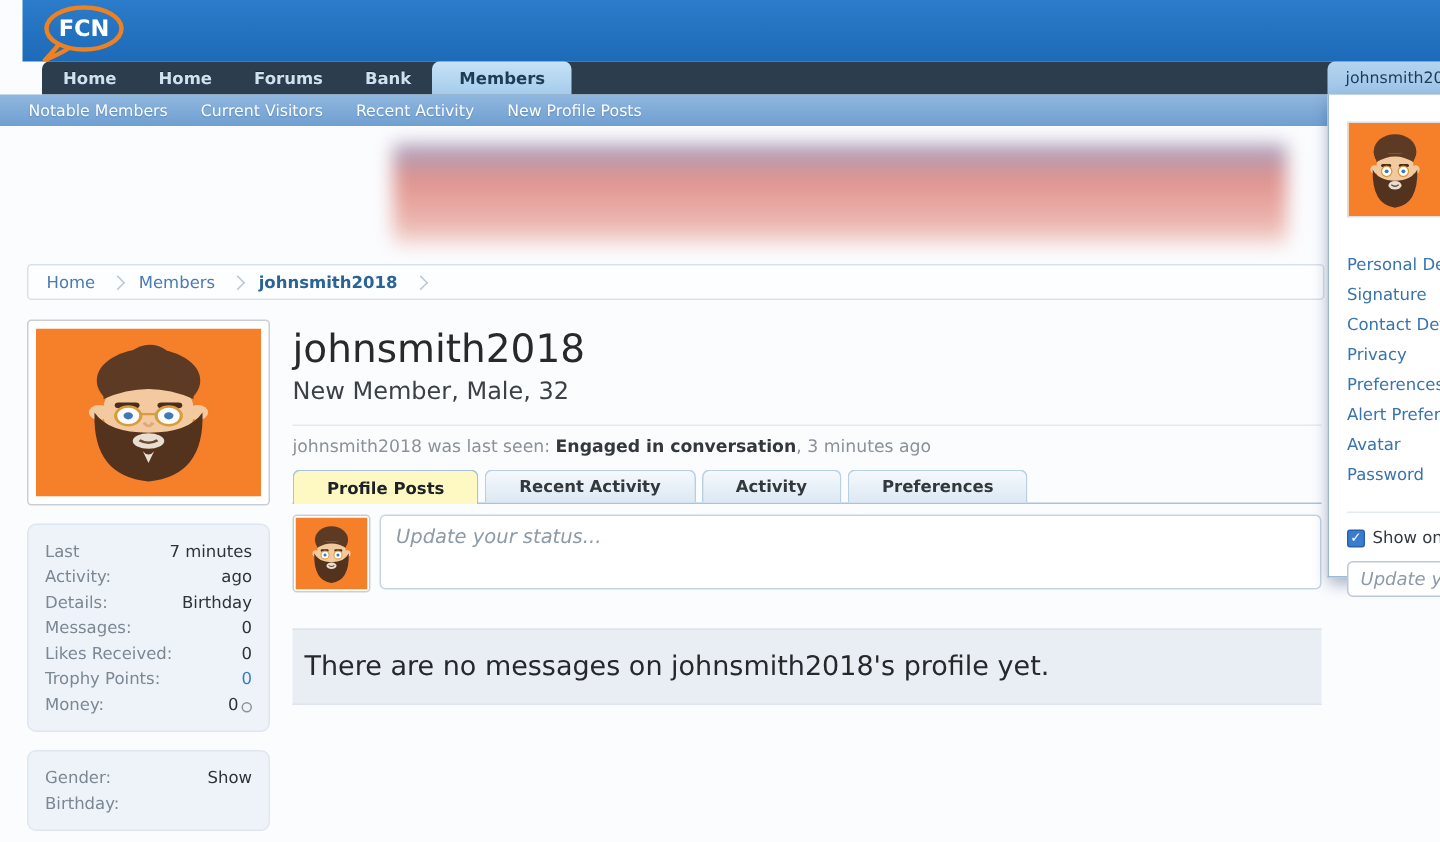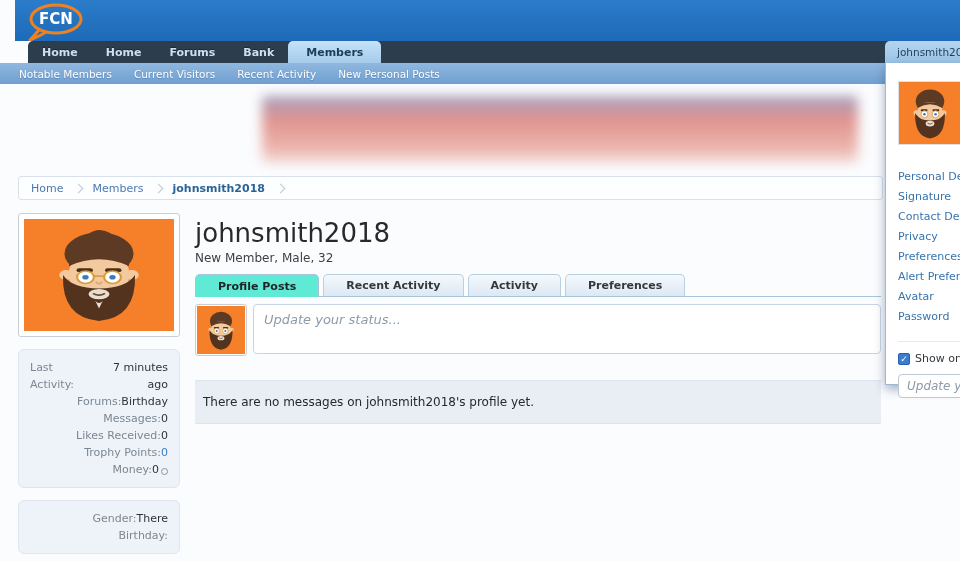--- a/index.html
+++ b/index.html
@@ -70,68 +70,68 @@
   .sidebar { position: absolute; left: 18px; top: 213px; width: 162px; }
   .avatar-box {
     background: #fff; border: 1px solid #c9ced6; border-radius: 3px;
     padding: 5px; cursor: pointer;
   }
   .avatar-box svg { display: block; }
   .side-box {
     margin-top: 12px; background: #eef3f9; border: 1px solid #dfe6ef;
     border-radius: 6px; padding: 9px 11px; font-size: 11px;
   }
-  .stat-row { display: flex; justify-content: flex-end; line-height: 17px; }
+  .stat-row { display: flex; justify-content: space-between; line-height: 17px; }
   .stat-label { color: #7b8793; }
   .stat-value { color: #2e3338; text-align: right; }
   .stat-value.link { color: #3a7cc4; cursor: pointer; }
   .coin-icon {
     display: inline-block; width: 7px; height: 7px; margin-left: 2px;
     border: 1px solid #8a949e; border-radius: 50%; vertical-align: -2px;
   }
   
   .main { position: absolute; left: 195px; top: 218px; width: 686px; }
   .username { font-size: 26px; font-weight: 400; color: #28292b; line-height: 30px; }
-  .usertitle { font-size: 12px; color: #3c4146; margin-top: 3px; }
+  .usertitle { font-size: 16px; color: #3c4146; margin-top: 3px; }
   .lastseen {
     margin-top: 13px; padding-top: 6px; border-top: 1px solid #e4eaf1;
     font-size: 11.5px; color: #8a9299;
   }
   .lastseen b { color: #33383d; }
   .tabs {
     margin-top: 9px; display: flex; align-items: flex-end; height: 23px;
     border-bottom: 1px solid #a8c4dc;
   }
   .tab {
     height: 22px; display: flex; align-items: center; padding: 0 22px;
     font-size: 11px; font-weight: bold; color: #33383d; cursor: pointer;
     background: linear-gradient(#f5f9fd, #dce8f3);
     border: 1px solid #b9cfe2; border-bottom: none;
     border-radius: 5px 5px 0 0; margin-right: 4px;
   }
   .tab.active {
-    background: #5eead4; border-color: #a8c4dc; height: 23px;
+    background: #fef9c3; border-color: #a8c4dc; height: 23px;
     margin-bottom: -1px; color: #1e2226;
   }
   .status-row { margin-top: 7px; display: flex; }
   .status-avatar {
     width: 52px; height: 52px; flex: none; background: #fff;
     border: 1px solid #c9ced6; border-radius: 3px; padding: 1px; margin-right: 6px;
   }
   .status-input {
     flex: 1; height: 50px; resize: none; border: 1px solid #c5d5e5;
     border-radius: 4px; padding: 7px 10px; font-size: 13px;
     font-family: "DejaVu Sans", sans-serif; color: #33383d; background: #fff;
     outline: none;
   }
   .status-input::placeholder { font-style: italic; color: #8d9aa8; }
   .empty-strip {
     margin-top: 24px; background: #e9eef4; border-top: 1px solid #dde4ec;
     border-bottom: 1px solid #dde4ec; padding: 14px 8px;
-    font-size: 12px; color: #26292c;
+    font-size: 18px; color: #26292c;
   }
   
   .account-panel {
     position: absolute; left: 885px; top: 63px; width: 250px; height: 322px;
     background: #fff; border: 1px solid #9cb8d4; border-top: none;
     box-shadow: 0 4px 10px rgba(50,80,120,.45); padding: 18px 12px 0 12px;
   }
   .panel-avatar { width: 64px; height: 64px; border: 1px solid #e0e0e0; }
   .panel-menu { margin-top: 22px; }
   .panel-link {
@@ -175,21 +175,21 @@
   <div class="nav-tab">Forums</div>
   <div class="nav-tab">Bank</div>
   <div class="nav-tab active">Members</div>
 </div>
 <div class="account-tab">johnsmith2018</div>
 
 <div class="subnav">
   <div class="subnav-link">Notable Members</div>
   <div class="subnav-link">Current Visitors</div>
   <div class="subnav-link">Recent Activity</div>
-  <div class="subnav-link">New Personal Posts</div>
+  <div class="subnav-link">New Profile Posts</div>
 </div>
 
 <div class="blur-banner"></div>
 
 <div class="breadcrumb">
   <span class="crumb">Home</span>
   <span class="crumb-sep"></span>
   <span class="crumb">Members</span>
   <span class="crumb-sep"></span>
   <span class="crumb current">johnsmith2018</span>
@@ -220,21 +220,21 @@
       <path d="M47.5 73 Q50 77 52.5 73 L50 80 Z" fill="#e9ded2"></path>
     </svg>
   </div>
 
   <div class="side-box">
     <div class="stat-row">
       <span class="stat-label">Last Activity:</span>
       <span class="stat-value">7 minutes ago</span>
     </div>
     <div class="stat-row">
-      <span class="stat-label">Forums:</span>
+      <span class="stat-label">Details:</span>
       <span class="stat-value">Birthday</span>
     </div>
     <div class="stat-row">
       <span class="stat-label">Messages:</span>
       <span class="stat-value">0</span>
     </div>
     <div class="stat-row">
       <span class="stat-label">Likes Received:</span>
       <span class="stat-value">0</span>
     </div>
@@ -244,33 +244,37 @@
     </div>
     <div class="stat-row">
       <span class="stat-label">Money:</span>
       <span class="stat-value"><span>0</span><span class="coin-icon"></span></span>
     </div>
   </div>
 
   <div class="side-box">
     <div class="stat-row">
       <span class="stat-label">Gender:</span>
-      <span class="stat-value">There</span>
+      <span class="stat-value">Show</span>
     </div>
     <div class="stat-row">
       <span class="stat-label">Birthday:</span>
     </div>
   </div>
 
 </div>
 
 <div class="main">
   <h1 class="username">johnsmith2018</h1>
   <div class="usertitle">New Member, Male, 32</div>
 
+  <div class="lastseen">
+    <span>johnsmith2018 was last seen:</span>
+    <b>Engaged in conversation</b><span>, 3 minutes ago</span>
+  </div>
 
   <div class="tabs">
     <div class="tab active">Profile Posts</div>
     <div class="tab">Recent Activity</div>
     <div class="tab">Activity</div>
     <div class="tab">Preferences</div>
   </div>
 
   <div class="status-row">
     <div class="status-avatar">

